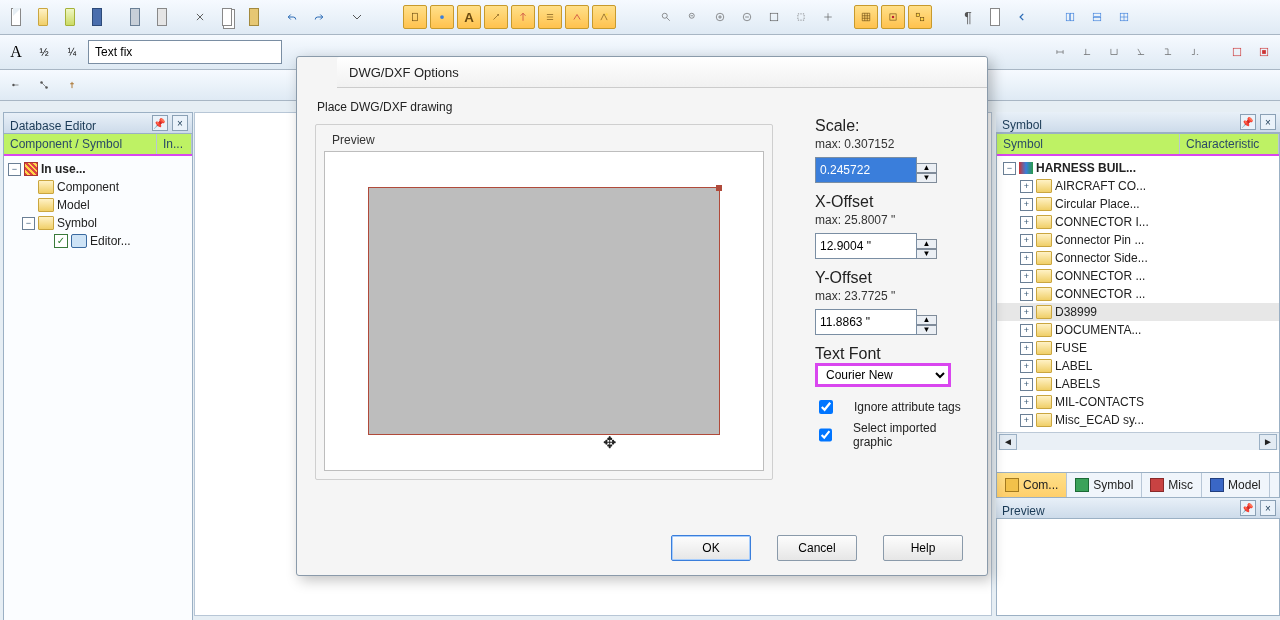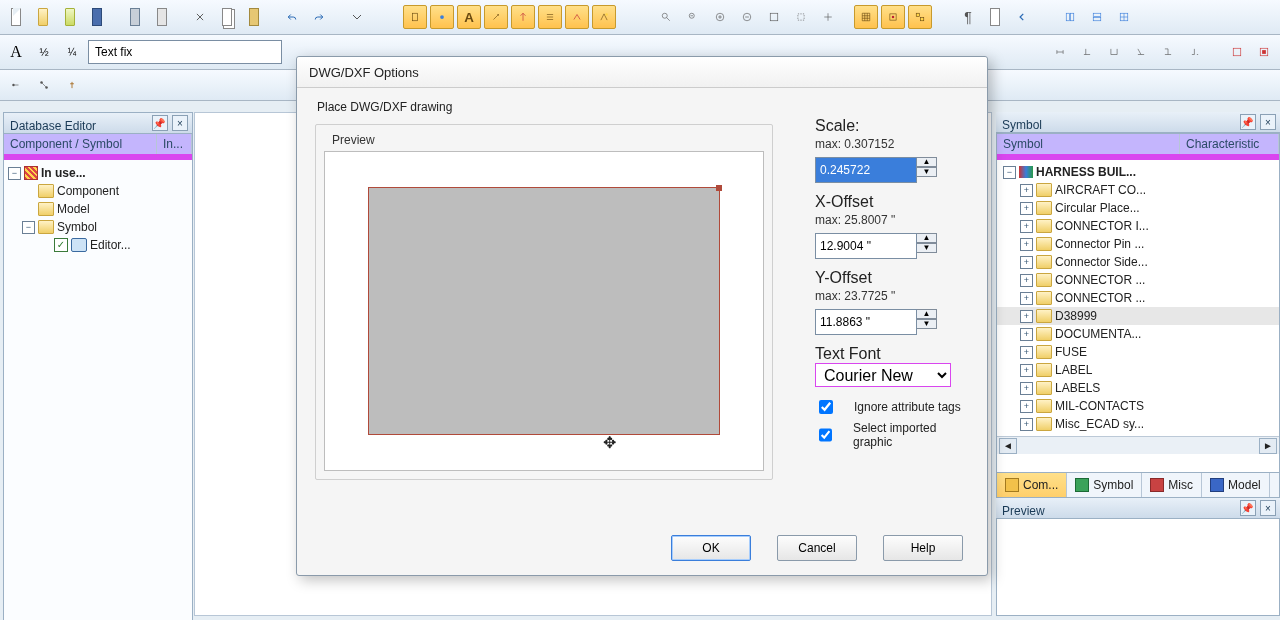--- a/index.html
+++ b/index.html
@@ -20,21 +20,21 @@
   .tree{padding:4px;font-size:12px;line-height:18px;}
   .tree .noderow{display:flex;align-items:center;gap:3px;white-space:nowrap;overflow:hidden;}
   .tree .indent1{padding-left:14px;}
   .tree .indent2{padding-left:30px;}
   .tree .indent3{padding-left:46px;}
   .sqbtn{width:11px;height:11px;border:1px solid #6a7f95;background:#fff;display:flex;align-items:center;justify-content:center;font-size:9px;line-height:9px;color:#3a5a78;cursor:pointer;}
   .foldericon{width:14px;height:12px;background:linear-gradient(#fff2c6,#f0cf68);border:1px solid #caa63f;border-radius:1px;}
   .chk{width:12px;height:12px;border:1px solid #3a7a3a;background:#fff;color:#2a7a2a;font-size:10px;display:flex;align-items:center;justify-content:center;}
   .prn{width:14px;height:12px;border:1px solid #3a6aa0;background:#cde3f6;border-radius:2px;}
   .hash{width:12px;height:12px;background:repeating-linear-gradient(45deg,#d44,#d44 2px,#ffd54a 2px,#ffd54a 4px);border:1px solid #a33;}
-  .hdrcols{display:flex;background:#c4b5fd;border-bottom:6px solid #d946ef;}
+  .hdrcols{display:flex;background:#bef264;border-bottom:2px solid #d946ef;}
   .hdrcols>div{padding:3px 6px;border-right:1px solid #b7c6d6;color:#2b4a66;}
 
   .right-panel{position:absolute;right:0;top:112px;width:284px;bottom:0;}
   .right-tree{height:338px;background:#fff;border:1px solid #9bb0c4;overflow:hidden;}
   .right-tree .hdrcols>div:first-child{flex:1;}
   .right-tree .listbody{padding:3px 0;font-size:12px;}
   .right-tree .row{display:flex;align-items:center;gap:3px;padding:0 6px;height:18px;}
   .right-tree .row.sel{background:#e7e7e7;}
   .scrollbar-h{height:17px;background:#eaf0f6;border-top:1px solid #bcc9d7;display:flex;align-items:center;justify-content:space-between;padding:0 2px;position:relative;}
   .sarrow{width:16px;height:14px;border:1px solid #9bb0c4;background:#e3ebf3;display:flex;align-items:center;justify-content:center;font-size:10px;cursor:pointer;}
@@ -44,37 +44,37 @@
   .clr{width:12px;height:12px;}
   .clr.y{background:#f2c14a;border:1px solid #a37a1f;}
   .clr.g{background:#3aa25a;border:1px solid #1c6a36;}
   .clr.r{background:#c84242;border:1px solid #8a2a2a;}
   .clr.b{background:#3a67c6;border:1px solid #233f7e;}
 
   .preview-panel{position:absolute;right:0;top:498px;width:284px;}
 
   
   .dialog{position:absolute;left:296px;top:56px;width:690px;height:518px;background:#f5f5f5;border:1px solid #8a9aaa;box-shadow:4px 4px 14px rgba(0,0,0,.25);border-radius:3px;}
-  .dialog .titlebar{height:30px;display:flex;align-items:center;padding:0 12px;font-size:13px;color:#222;background:linear-gradient(#fff,#f1f1f1);border-bottom:1px solid #ccc;border-radius:3px 3px 0 0;}
+  .dialog .titlebar{height:30px;display:flex;align-items:center;padding:0 12px;font-size:13px;color:#222;background:linear-gradient(#fff,#f1f1f1);border-bottom:1px solid #ccc;border-radius:3px 3px 0 0;margin-left:40px;}
   .dialog .body{padding:10px 18px 0 18px;}
   .fieldset{border:1px solid #cfcfcf;border-radius:2px;padding:8px;}
   .fieldset>.legend{margin:-15px 0 4px 4px;background:#f5f5f5;display:inline-block;padding:0 4px;font-size:12px;color:#333;}
   .previewbox{background:#fff;border:1px solid #bdbdbd;height:318px;display:flex;align-items:center;justify-content:center;}
   .previewinner{width:350px;height:246px;background:#bdbdbd;border:1px solid #b04a3a;position:relative;}
   .previewinner .handle{position:absolute;top:-3px;right:-3px;width:6px;height:6px;background:#b04a3a;}
   .side-col{position:absolute;right:22px;top:60px;width:150px;}
   .side-col .grp{margin-bottom:10px;}
   .side-col label{display:block;font-size:16px;color:#222;}
   .side-col .maxline{font-size:12px;color:#333;margin:2px 0 6px;}
-  .numwrap{display:flex;align-items:flex-start;}
+  .numwrap{display:flex;align-items:flex-end;}
   .numwrap input{width:92px;height:24px;border:1px solid #7a8ea3;font-size:12px;padding:0 4px;text-align:left;background:#fff;}
   .numwrap input.sel{background:#3a7edb;color:#fff;}
   .spinner{display:flex;flex-direction:column;width:20px;}
   .spinner button{flex:1;border:1px solid #808c9a;border-left:none;background:#ebeff4;font-size:8px;line-height:8px;cursor:pointer;padding:0;}
-  select.fsel{width:136px;height:24px;border:1px solid #d946ef;background:#fff;font-size:16px;padding:0 4px;}
+  select.fsel{width:136px;height:24px;border:3px solid #d946ef;background:#fff;font-size:12px;padding:0 4px;}
   .chkline{display:flex;align-items:center;gap:18px;margin:4px 0;font-size:12px;}
   .chkline input{width:14px;height:14px;}
   .dlg-btns{position:absolute;bottom:14px;right:24px;display:flex;gap:26px;}
   .dlg-btns button{width:80px;height:26px;border:1px solid #8a9aaa;background:linear-gradient(#fdfdfd,#e6e6e6);border-radius:2px;font-size:12px;cursor:pointer;}
   .dlg-btns button.primary{border:1px solid #3a7edb;box-shadow:0 0 0 1px #a7cdfc inset;}
 
   
   .i-file{width:14px;height:16px;border:1px solid #888;background:#fff;position:relative;}
   .i-file:after{content:"";position:absolute;right:-1px;top:-1px;border:4px solid transparent;border-left-color:#e6eef4;border-top-color:#e6eef4;}
   .i-open{width:16px;height:12px;background:linear-gradient(#fff2c6,#f0cf68);border:1px solid #caa63f;border-radius:1px;}

